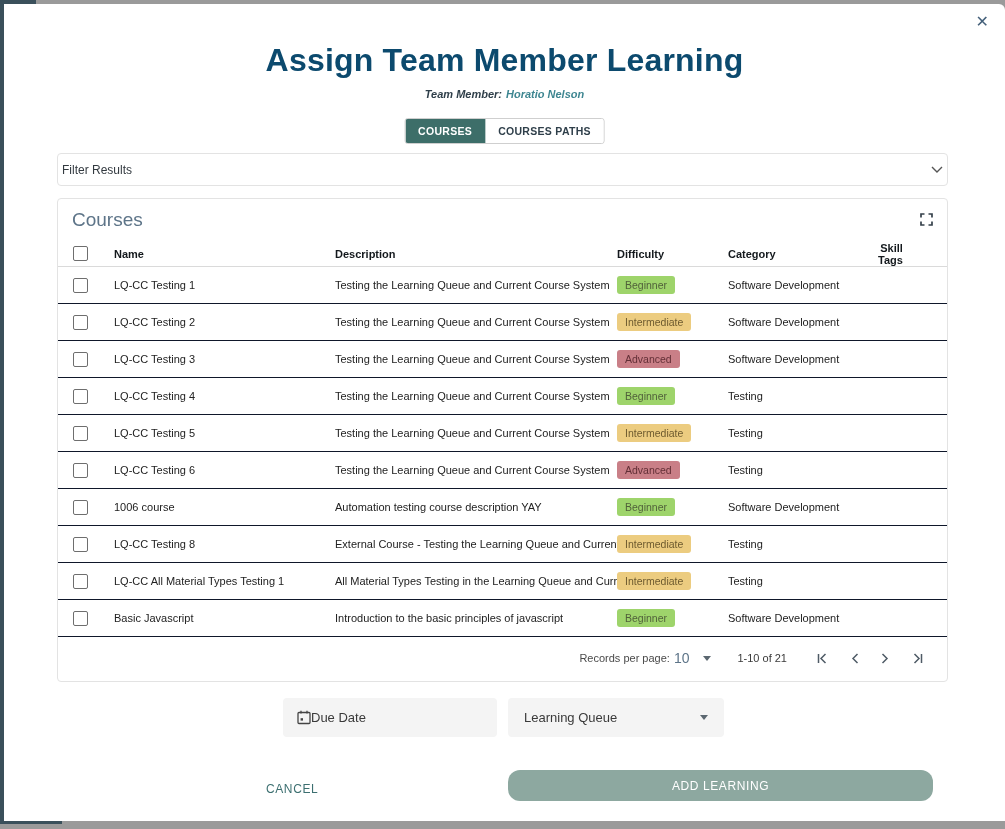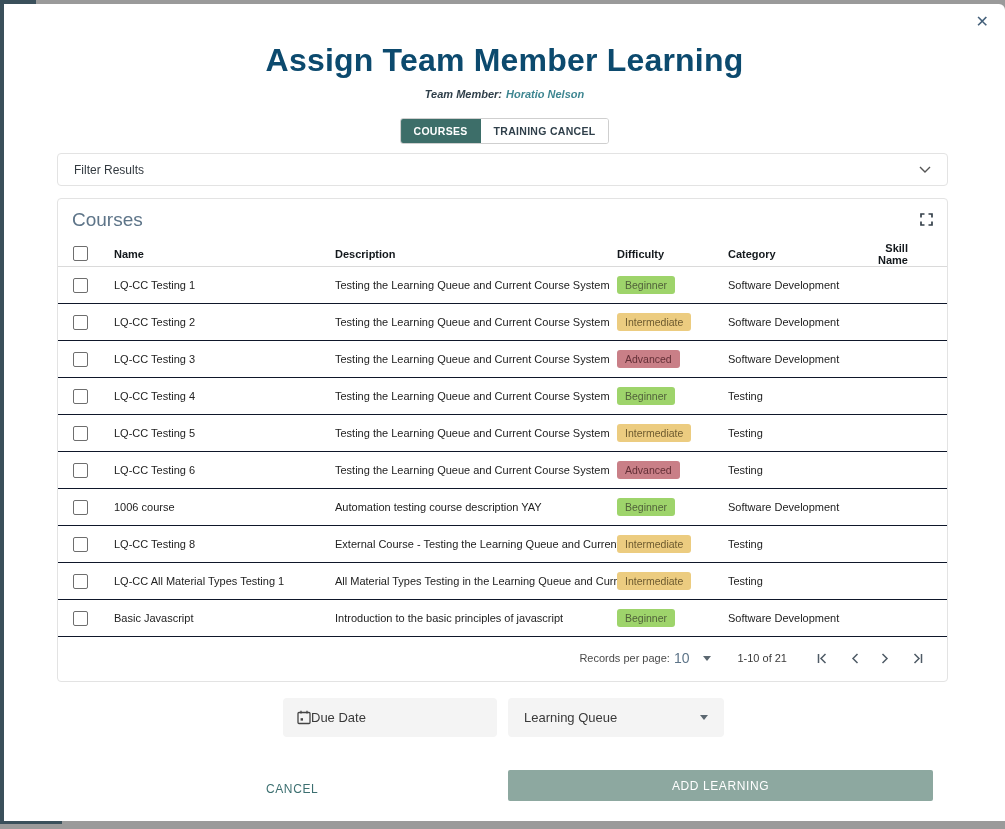--- a/index.html
+++ b/index.html
@@ -29,21 +29,21 @@
   .team-name { color:#3e8691; margin-left:4px; cursor:pointer; }
 
   .tabs { position:absolute; top:114px; left:50%; transform:translateX(-50%);
     display:inline-flex; border:1px solid #cfcfcf; border-radius:3px; overflow:hidden; background:#fff; }
   .tab { font-size:10.5px; font-weight:700; letter-spacing:0.3px; padding:6px 13px;
     color:#2f3f4a; background:#fff; border:none; cursor:pointer; font-family:inherit; white-space:nowrap; }
   .tab.active { background:#3d6e69; color:#ffffff; }
 
   .filter-box { position:absolute; top:149px; left:53px; width:891px; height:33px;
     border:1px solid #e3e3e3; border-radius:4px; background:#fff;
-    display:flex; align-items:center; justify-content:space-between; padding:0 16px; cursor:pointer; }
+    display:flex; align-items:center; justify-content:space-between; padding:0 4px; cursor:pointer; }
   .filter-label { font-size:12px; color:#333a40; }
 
   .panel { position:absolute; top:194px; left:53px; width:891px; height:484px;
     border:1px solid #e3e3e3; border-radius:4px; background:#fff; }
   .panel-title { position:absolute; top:10px; left:14px; font-size:19px; color:#5d7488; }
   .expand-btn { position:absolute; top:14px; right:14px; background:none; border:none; cursor:pointer; }
 
   .thead { position:absolute; top:42px; left:0; width:100%; height:26px;
     display:grid; grid-template-columns:41px 221px 282px 111px 150px 1fr;
     align-items:center; padding:0 45px 0 15px; border-bottom:1px solid #dadada; }
@@ -73,21 +73,21 @@
     display:flex; align-items:center; cursor:pointer; }
   .field-due { left:279px; width:214px; padding:0 14px; }
   .field-queue { left:504px; width:216px; padding:0 16px; justify-content:space-between; }
   .field-text { font-size:13px; color:#3a3a3a; }
 
   .cancel-btn { position:absolute; left:258px; top:772px; font-size:12px; font-weight:400;
     letter-spacing:0.6px; color:#3c6f70; background:none; border:none; cursor:pointer;
     font-family:inherit; padding:6px 4px; }
   .add-btn { position:absolute; left:504px; top:766px; width:425px; height:31px;
     background:#8da8a0; color:#ffffff; font-size:12px; letter-spacing:0.6px;
-    border:none; border-radius:2px; cursor:pointer; font-family:inherit; }
+    border:none; border-radius:12px; cursor:pointer; font-family:inherit; }
 
   .caret { display:inline-block; width:0; height:0; border-left:4px solid transparent;
     border-right:4px solid transparent; border-top:5px solid #5b6770; }
   svg { display:block; }
 </style>
 </head>
 <body>
 
 <div class="frame-top"></div>
 <div class="frame-top-dark"></div>
@@ -101,21 +101,21 @@
   <button class="close-btn">✕</button>
 
   <div class="title">Assign Team Member Learning</div>
 
   <div class="team-line">
     <span>Team Member:</span><span class="team-name">Horatio Nelson</span>
   </div>
 
   <div class="tabs">
     <button class="tab active">COURSES</button>
-    <button class="tab">TRAINING CANCEL</button>
+    <button class="tab">COURSES PATHS</button>
   </div>
 
   <div class="filter-box">
     <span class="filter-label">Filter Results</span>
     <span>
       <svg width="12" height="7" viewBox="0 0 12 7">
           <polyline points="1,1 6,6 11,1" fill="none" stroke="#555" stroke-width="1.4"></polyline>
         </svg>
     </span>
   </div>
@@ -132,21 +132,21 @@
     </button>
 
     <div class="thead">
       <div class="th">
           <div class="checkbox"></div>
         </div>
       <div class="th">Name</div>
       <div class="th">Description</div>
       <div class="th">Difficulty</div>
       <div class="th">Category</div>
-      <div class="th">Skill Name</div>
+      <div class="th">Skill Tags</div>
     </div>
 
     <div class="tbody">
   <div class="trow">
     <div class="cell">
             <div class="checkbox"></div>
           </div>
     <div class="cell">LQ-CC Testing 1</div>
     <div class="cell">Testing the Learning Queue and Current Course System</div>
     <div class="cell"><span class="badge" style="background: rgb(158, 212, 107); color: rgb(80, 96, 58);">Beginner</span></div>

